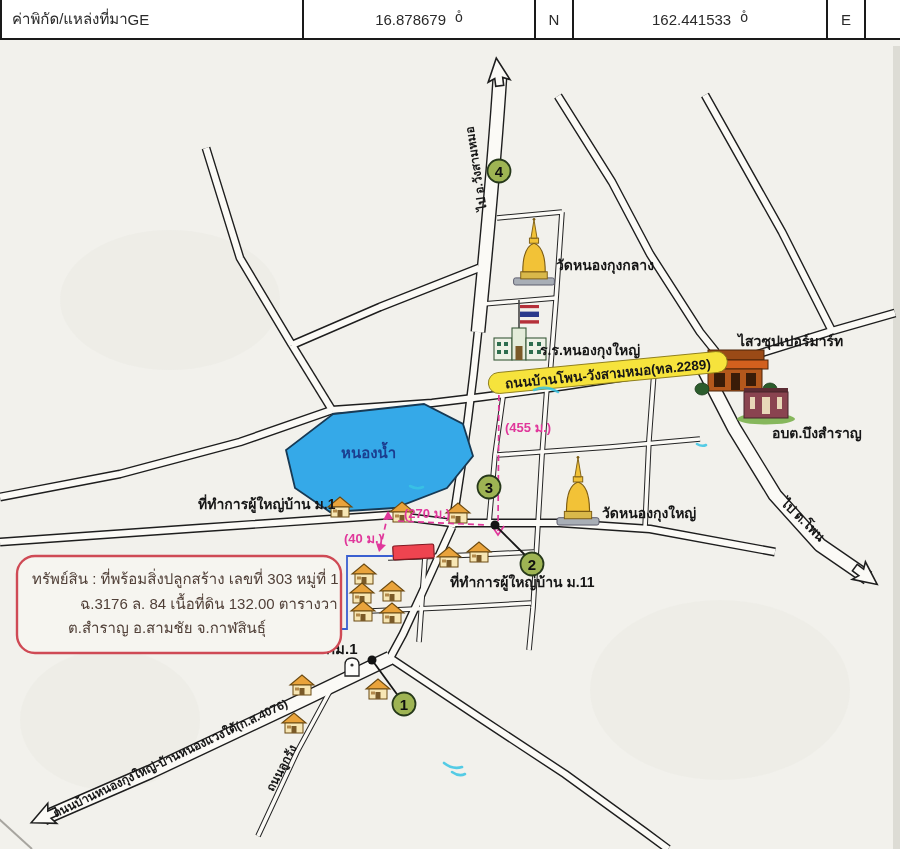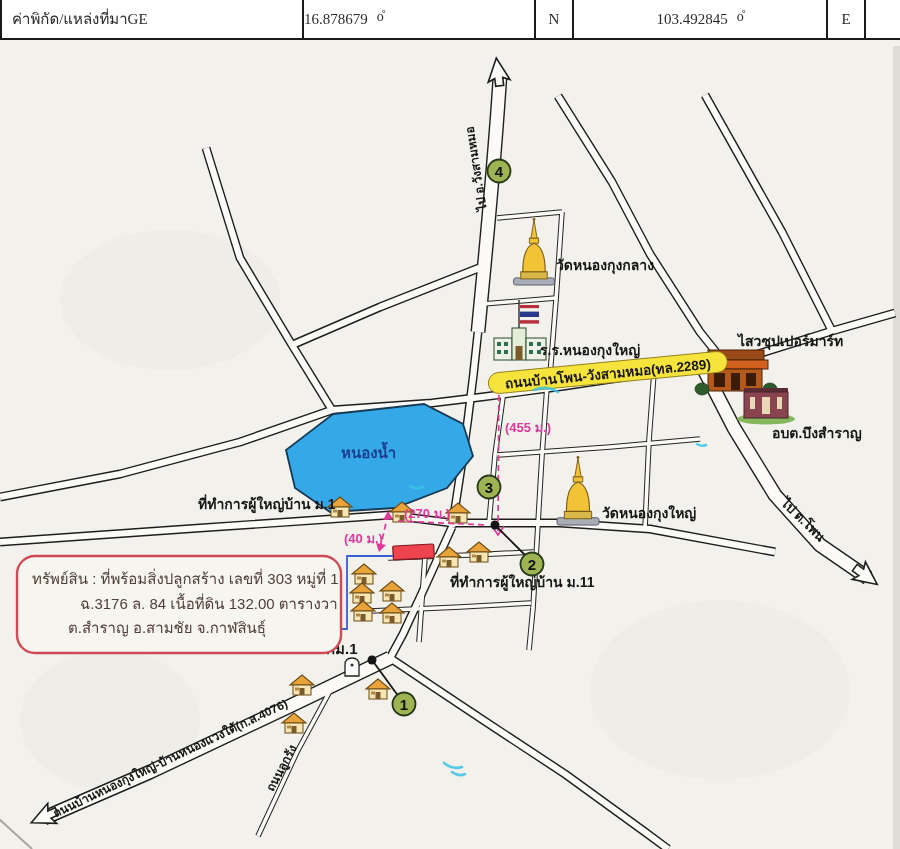--- a/index.html
+++ b/index.html
@@ -5,28 +5,28 @@
   html,body{margin:0;padding:0}
   body{
     width:900px;height:849px;position:relative;overflow:hidden;
     background:#f2f1ec;
     font-family:"Liberation Sans","DejaVu Sans",sans-serif;
   }
   
   .hdr{
     position:absolute;top:0;left:0;width:900px;height:40px;
     display:flex;background:#ffffff;border-bottom:2px solid #1a1a1a;
-    box-sizing:border-box;z-index:5;font-family:Liberation Serif, serif;
+    box-sizing:border-box;z-index:5;
   }
   .cell{
     box-sizing:border-box;border-right:2px solid #1a1a1a;
     display:flex;align-items:center;font-size:15px;color:#2a2a2a;
   }
   .c1{width:304px;padding-left:10px;border-left:2px solid #1a1a1a}
-  .c2{width:232px;}
+  .c2{width:232px;justify-content:center}
   .c3{width:38px;justify-content:center}
   .c4{width:254px;justify-content:center}
   .c5{width:38px;justify-content:center;border-right:2px solid #1a1a1a}
   .src{}
   .deg{margin-left:9px;font-size:14px;position:relative;top:-2px}
   
   svg.map{position:absolute;top:0;left:0}
   .case-w{fill:none;stroke:#1e1e1e;stroke-width:15;stroke-linejoin:round}
   .fill-w{fill:none;stroke:#fbfaf6;stroke-width:12.2;stroke-linejoin:round}
   .case-m{fill:none;stroke:#1e1e1e;stroke-width:9;stroke-linejoin:round}
@@ -51,21 +51,21 @@
   <div class="cell c1">
     <span>ค่าพิกัด/แหล่งที่มา</span>
     <span class="src">GE</span>
   </div>
   <div class="cell c2">
     <span>16.878679</span>
     <span class="deg">o̊</span>
   </div>
   <div class="cell c3">N</div>
   <div class="cell c4">
-    <span>103.492845</span>
+    <span>162.441533</span>
     <span class="deg">o̊</span>
   </div>
   <div class="cell c5">E</div>
 </div>
 
 <svg class="map" width="900" height="849" viewBox="0 0 900 849">
 
   <defs>
 
     <path id="rNorthTop" d="M500,76 C494,170 486,248 478,332"></path>

